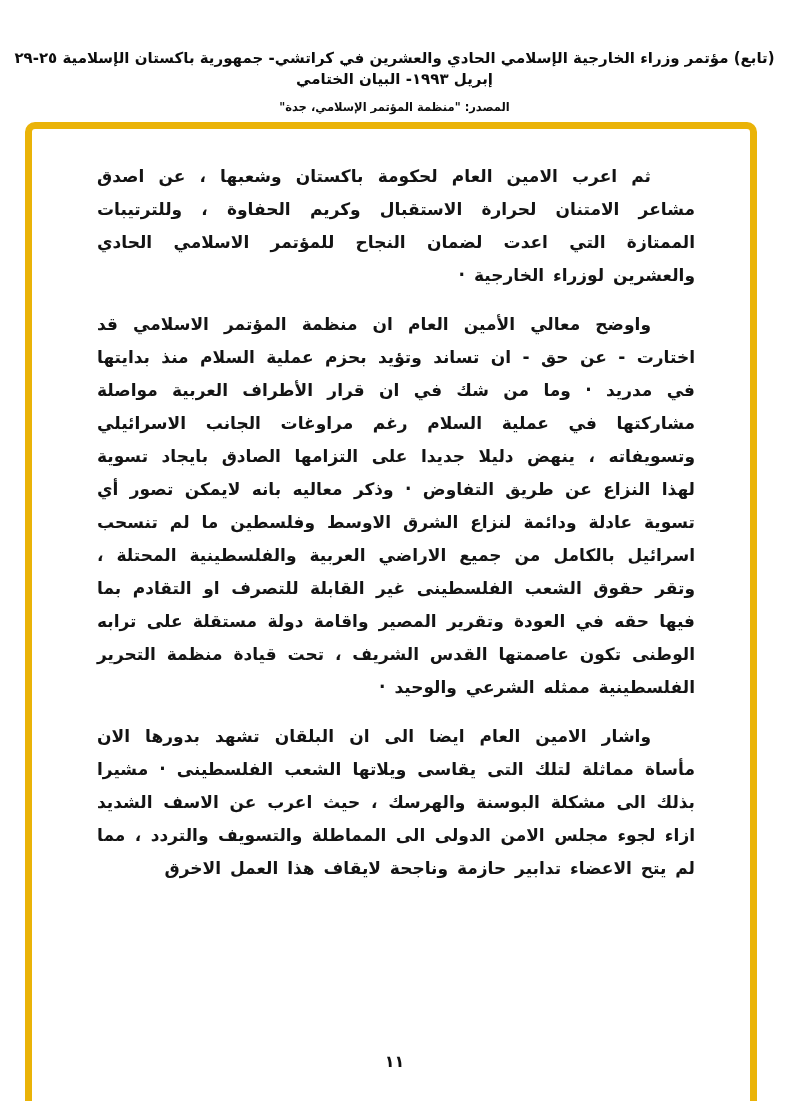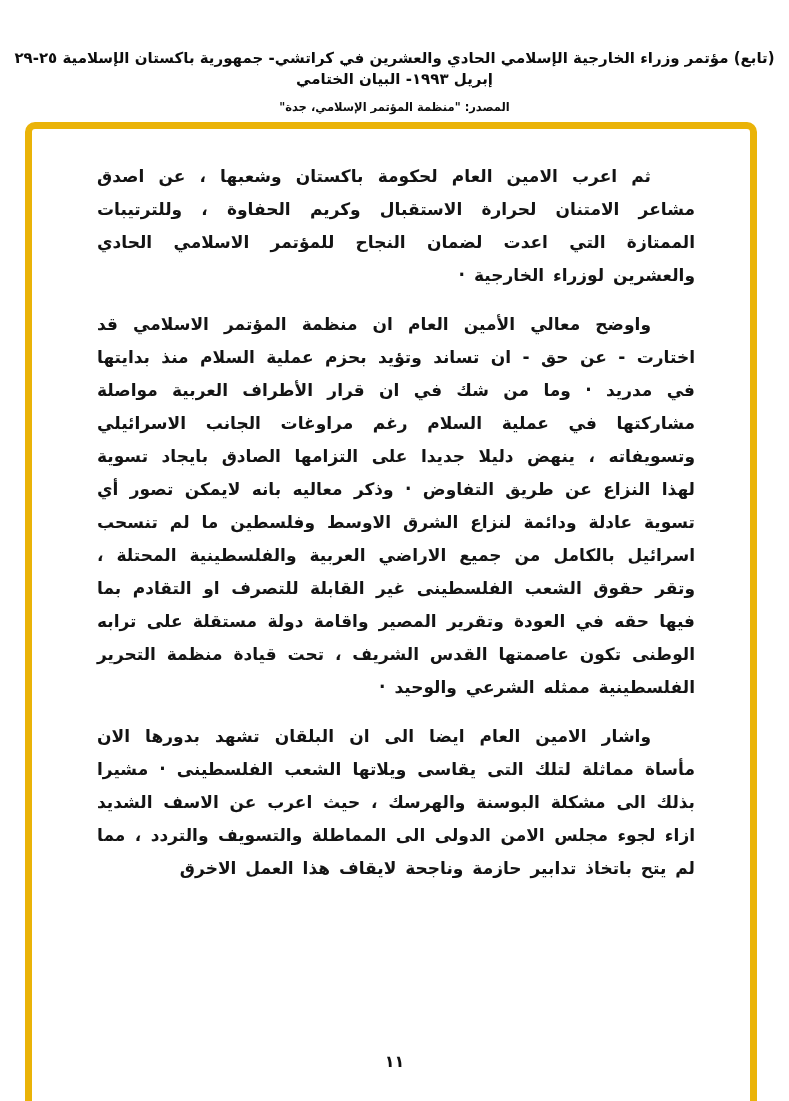--- a/index.html
+++ b/index.html
@@ -77,19 +77,19 @@
 
   <div class="header">
     <div class="header-title">(تابع) مؤتمر وزراء الخارجية الإسلامي الحادي والعشرين في كراتشي- جمهورية باكستان الإسلامية ٢٥-٢٩ إبريل ١٩٩٣- البيان الختامي</div>
     <div class="header-source">المصدر: "منظمة المؤتمر الإسلامي، جدة"</div>
   </div>
 
   <div class="highlight-frame">
     <div class="frame-content">
       <p class="paragraph">ثم اعرب الامين العام لحكومة باكستان وشعبها ، عن اصدق مشاعر الامتنان لحرارة الاستقبال وكريم الحفاوة ، وللترتيبات الممتازة التي اعدت لضمان النجاح للمؤتمر الاسلامي الحادي والعشرين لوزراء الخارجية ·</p>
       <p class="paragraph">واوضح معالي الأمين العام ان منظمة المؤتمر الاسلامي قد اختارت - عن حق - ان تساند وتؤيد بحزم عملية السلام منذ بدايتها في مدريد · وما من شك في ان قرار الأطراف العربية مواصلة مشاركتها في عملية السلام رغم مراوغات الجانب الاسرائيلي وتسويفاته ، ينهض دليلا جديدا على التزامها الصادق بايجاد تسوية لهذا النزاع عن طريق التفاوض · وذكر معاليه بانه لايمكن تصور أي تسوية عادلة ودائمة لنزاع الشرق الاوسط وفلسطين ما لم تنسحب اسرائيل بالكامل من جميع الاراضي العربية والفلسطينية المحتلة ، وتقر حقوق الشعب الفلسطينى غير القابلة للتصرف او التقادم بما فيها حقه في العودة وتقرير المصير واقامة دولة مستقلة على ترابه الوطنى تكون عاصمتها القدس الشريف ، تحت قيادة منظمة التحرير الفلسطينية ممثله الشرعي والوحيد ·</p>
-      <p class="paragraph">واشار الامين العام ايضا الى ان البلقان تشهد بدورها الان مأساة مماثلة لتلك التى يقاسى ويلاتها الشعب الفلسطينى · مشيرا بذلك الى مشكلة البوسنة والهرسك ، حيث اعرب عن الاسف الشديد ازاء لجوء مجلس الامن الدولى الى المماطلة والتسويف والتردد ، مما لم يتح باتخاذ تدابير حازمة وناجحة لايقاف هذا العمل الاخرق</p>
+      <p class="paragraph">واشار الامين العام ايضا الى ان البلقان تشهد بدورها الان مأساة مماثلة لتلك التى يقاسى ويلاتها الشعب الفلسطينى · مشيرا بذلك الى مشكلة البوسنة والهرسك ، حيث اعرب عن الاسف الشديد ازاء لجوء مجلس الامن الدولى الى المماطلة والتسويف والتردد ، مما لم يتح الاعضاء تدابير حازمة وناجحة لايقاف هذا العمل الاخرق</p>
     </div>
   </div>
 
   <div class="page-number">١١</div>
 
 </div>
 
 </body></html>

